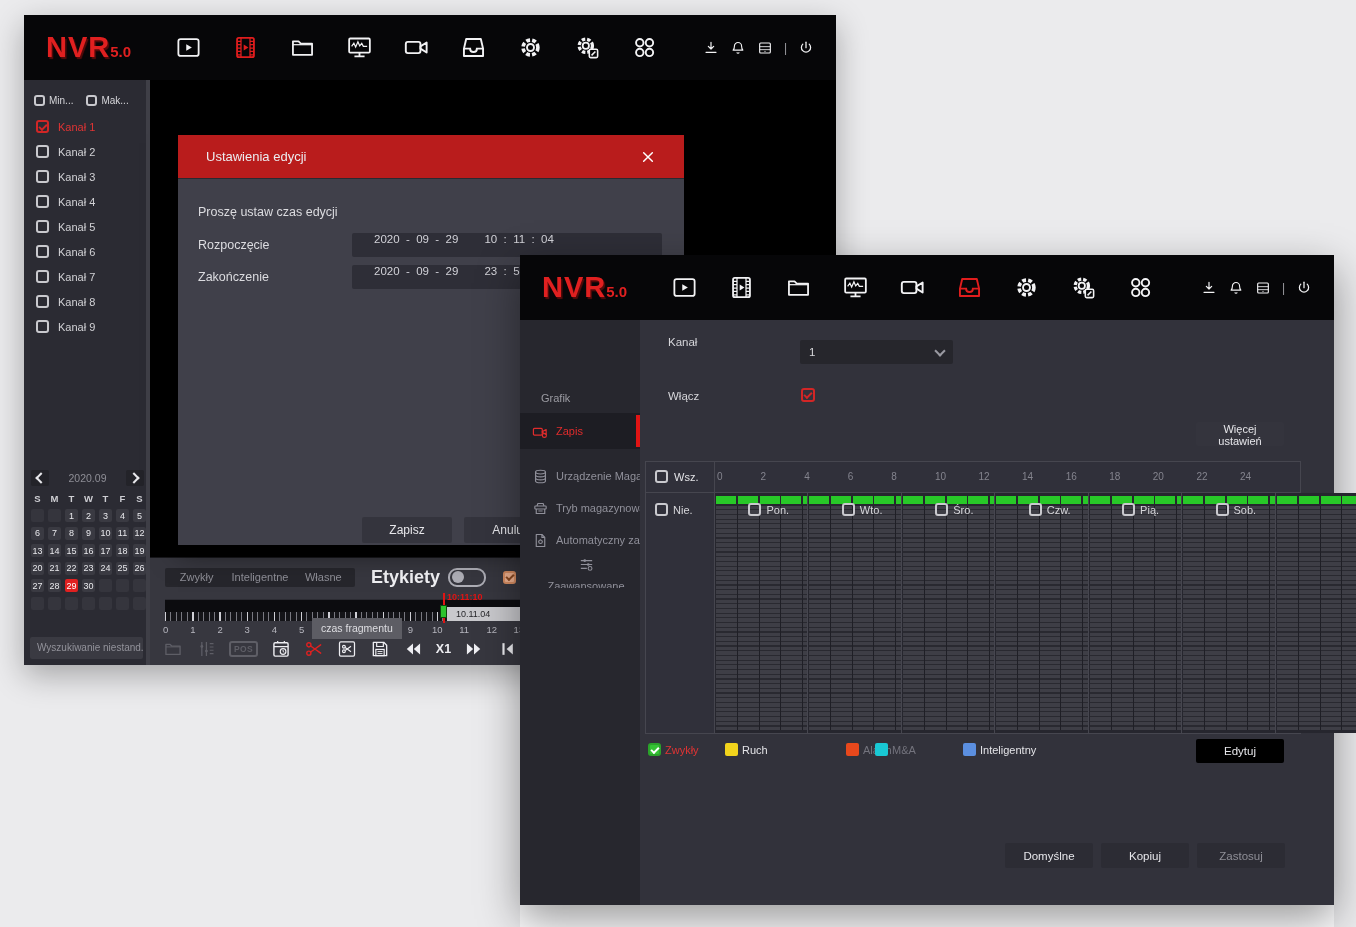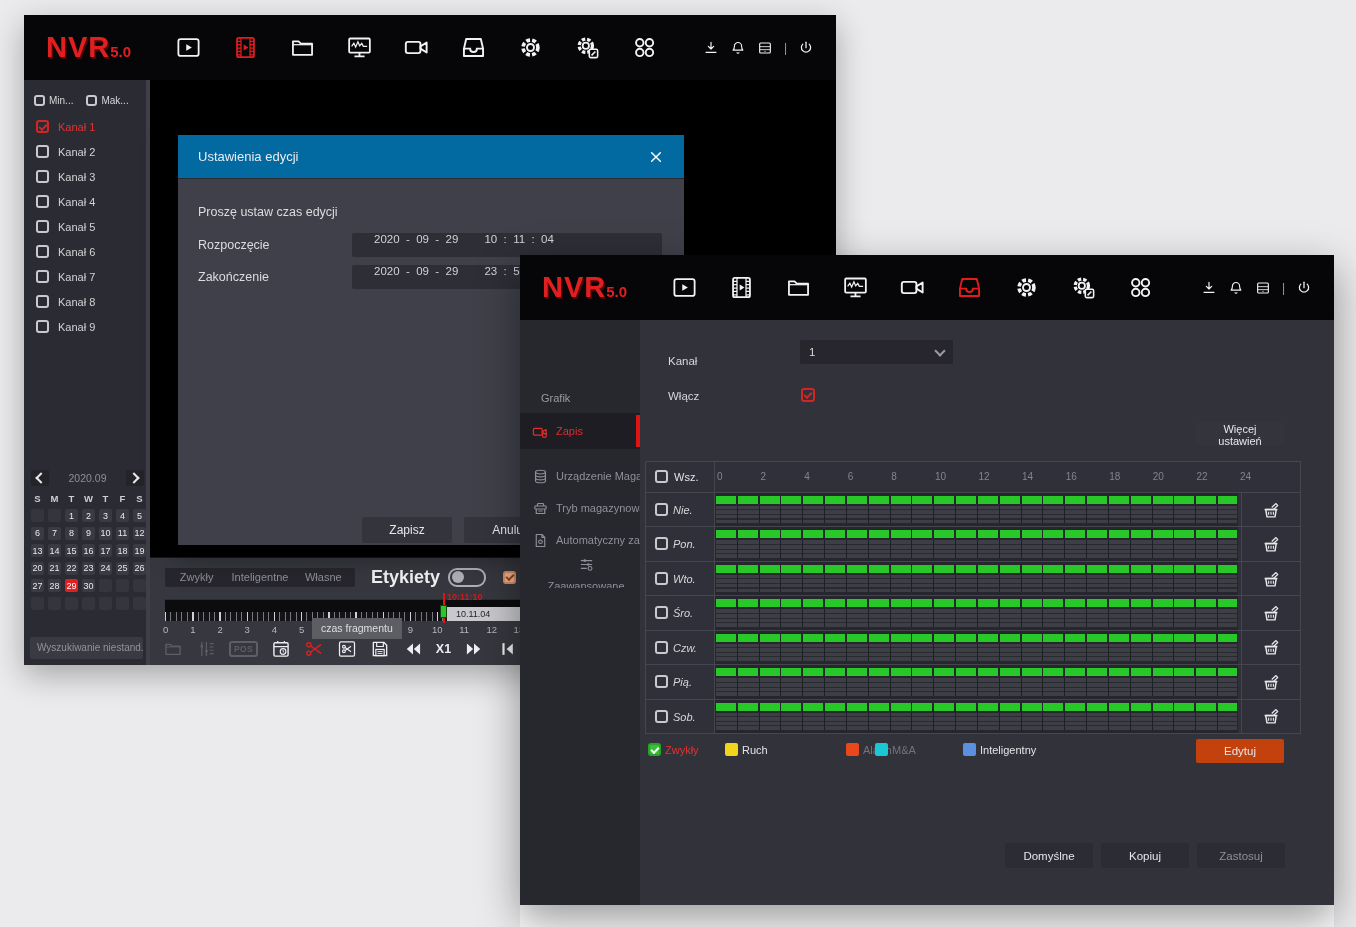--- a/index.html
+++ b/index.html
@@ -65,21 +65,21 @@
   .day.sel{background:#e02020;color:#fff;}
   .day.empty{background:#35353d;}
   .search-btn{position:absolute;left:6px;bottom:6px;width:113px;height:22px;background:#3a3a42;color:#92929a;
               font-size:10px;line-height:22px;padding-left:7px;box-sizing:border-box;border-radius:2px;
               white-space:nowrap;overflow:hidden;}
   .video-area{position:absolute;left:126px;top:65px;right:0;bottom:108px;background:#000;}
 
   
   .dialog{position:absolute;left:154px;top:120px;width:506px;height:410px;background:#40404a;z-index:5;
           box-shadow:0 8px 26px rgba(0,0,0,.5);}
-  .dlg-header{height:44px;background:#0369a1;display:flex;align-items:center;padding:0 20px;border-bottom:1px solid #2a2a31;box-sizing:border-box;}
+  .dlg-header{height:44px;background:#b91c1c;display:flex;align-items:center;padding:0 28px;border-bottom:1px solid #2a2a31;box-sizing:border-box;}
   .dlg-title{font-size:13px;color:#ececf0;}
   .dlg-close{margin-left:auto;width:16px;height:16px;color:#fff;display:flex;}
   .dlg-close svg{width:16px;height:16px;}
   .dlg-prompt{position:absolute;left:20px;top:70px;font-size:12.5px;color:#dcdce0;}
   .dlg-label{position:absolute;left:20px;font-size:12.5px;color:#dcdce0;}
   .dlg-label.row1{top:103px;} .dlg-label.row2{top:135px;}
   .dt-field{position:absolute;left:174px;width:310px;height:24px;background:#2e2e37;border-radius:2px;
             font-size:11.5px;color:#d2d2d8;display:flex;align-items:flex-start;padding-left:22px;box-sizing:border-box;gap:26px;}
   .dt-field span{white-space:pre;}
   .dt-field.f1{top:98px;} .dt-field.f2{top:130px;}
@@ -122,53 +122,53 @@
   .f-sidebar{position:absolute;left:0;top:65px;bottom:0;width:120px;background:#27272e;}
   .side-section{position:absolute;left:21px;top:72px;font-size:11px;color:#9b9ba2;}
   .side-item{position:absolute;left:0;width:120px;height:32px;display:flex;align-items:center;gap:7px;
              padding-left:12px;box-sizing:border-box;color:#90909a;font-size:11px;}
   .side-item svg{width:17px;height:17px;flex:none;}
   .side-item .si-label{white-space:nowrap;overflow:hidden;}
   .side-item.active{background:#1d1d23;color:#e02c2c;height:36px;}
   .side-item.active::after{content:'';position:absolute;right:0;top:2px;bottom:2px;width:4px;background:#e01414;}
   .f-content{position:absolute;left:120px;top:65px;right:0;bottom:0;background:#32323b;}
   .lbl{position:absolute;font-size:11.5px;color:#d6d6da;}
-  .lbl-kanal{left:28px;top:35px;text-align:right;} .lbl-wlacz{left:28px;top:70px;}
+  .lbl-kanal{left:28px;top:16px;text-align:right;} .lbl-wlacz{left:28px;top:70px;}
   .select{position:absolute;left:160px;top:20px;width:153px;height:24px;background:#26262c;border-radius:2px;
           color:#d6d6da;font-size:11.5px;display:flex;align-items:center;padding:0 9px;box-sizing:border-box;}
   .select .chev.down{margin-left:auto;}
   .cb-enable{position:absolute;left:161px;top:68px;width:14px;height:14px;}
   .more-btn{position:absolute;left:556px;top:102px;width:88px;height:24px;font-size:11px;}
   .schedule{position:absolute;left:5px;top:141px;width:656px;height:273px;border:1px solid #46464f;
             box-sizing:border-box;background:#30303a;}
   .sch-header{position:relative;height:30px;box-sizing:border-box;}
   .sch-header::after{content:'';position:absolute;left:68px;top:0;bottom:0;width:1px;background:#46464f;}
   .sch-all-cb{position:absolute;left:9px;top:8px;}
   .sch-all{position:absolute;left:28px;top:9px;font-size:11px;color:#e2e2e6;}
   #sch-hours span{position:absolute;top:9px;font-size:10px;color:#84848e;}
-  .sch-rows{position:absolute;top:30px;left:0;right:0;bottom:0;display:flex;flex-direction:column;font-style:italic;}
+  .sch-rows{position:absolute;top:30px;left:0;right:0;bottom:0;display:flex;flex-direction:row;}
   .sch-row{flex:1;position:relative;border-top:1px solid #46464f;}
   .row-cb{position:absolute;left:9px;top:10px;}
   .row-label{position:absolute;left:27px;top:11px;font-size:11px;color:#d6d6da;}
   .grid-cell{position:absolute;left:68px;top:0;bottom:0;width:524px;border-left:1px solid #46464f;
              background:#26262e;box-sizing:border-box;}
   .green-band{position:absolute;left:1px;right:1px;top:3px;height:8px;
               background:repeating-linear-gradient(90deg,#28c828 0 19.9px,#26262e 19.9px 21.83px);}
   .sub-grid{position:absolute;left:1px;right:1px;top:13px;bottom:3px;
             background:repeating-linear-gradient(90deg,transparent 0 20.83px,#1f1f26 20.83px 21.83px),
                        repeating-linear-gradient(0deg,#3e3e46 0 3.5px,#292930 3.5px 4.7px);}
   .icon-cell{position:absolute;left:595px;top:0;bottom:0;right:0;border-left:1px solid #46464f;
              display:flex;align-items:center;justify-content:center;color:#e8e8ec;}
   .icon-cell svg{width:22px;height:22px;}
   .legend{position:absolute;left:0;top:419px;height:24px;width:556px;}
   .lg-item{position:absolute;top:4px;display:flex;align-items:center;gap:4px;}
   .sw{width:13px;height:13px;border-radius:2px;display:inline-block;flex:none;}
   .lg-label{font-size:11px;}
   .lg-label.accent{color:#e03434;} .lg-label.normal{color:#e4e4e8;} .lg-label.dim{color:#73737d;}
-  .edit-btn{position:absolute;left:556px;top:419px;width:88px;height:24px;font-size:11.5px;background:#c2410c;}
+  .edit-btn{position:absolute;left:556px;top:419px;width:88px;height:24px;font-size:11.5px;background:#000000;}
   .btm-btn{position:absolute;top:523px;width:88px;height:25px;background:#2c2c34;font-size:11.5px;}
   .btn-default{left:365px;} .btn-copy{left:461px;} .btn-apply{left:557px;color:#8f8f97;}
 </style>
 </head>
 <body>
 
 <svg width="0" height="0" style="position:absolute" aria-hidden="true">
 <defs>
 <symbol id="i-preview" viewBox="0 0 24 24">
         <rect x="3" y="4.5" width="18" height="15" rx="2" fill="none" stroke="currentColor" stroke-width="1.6"></rect>

